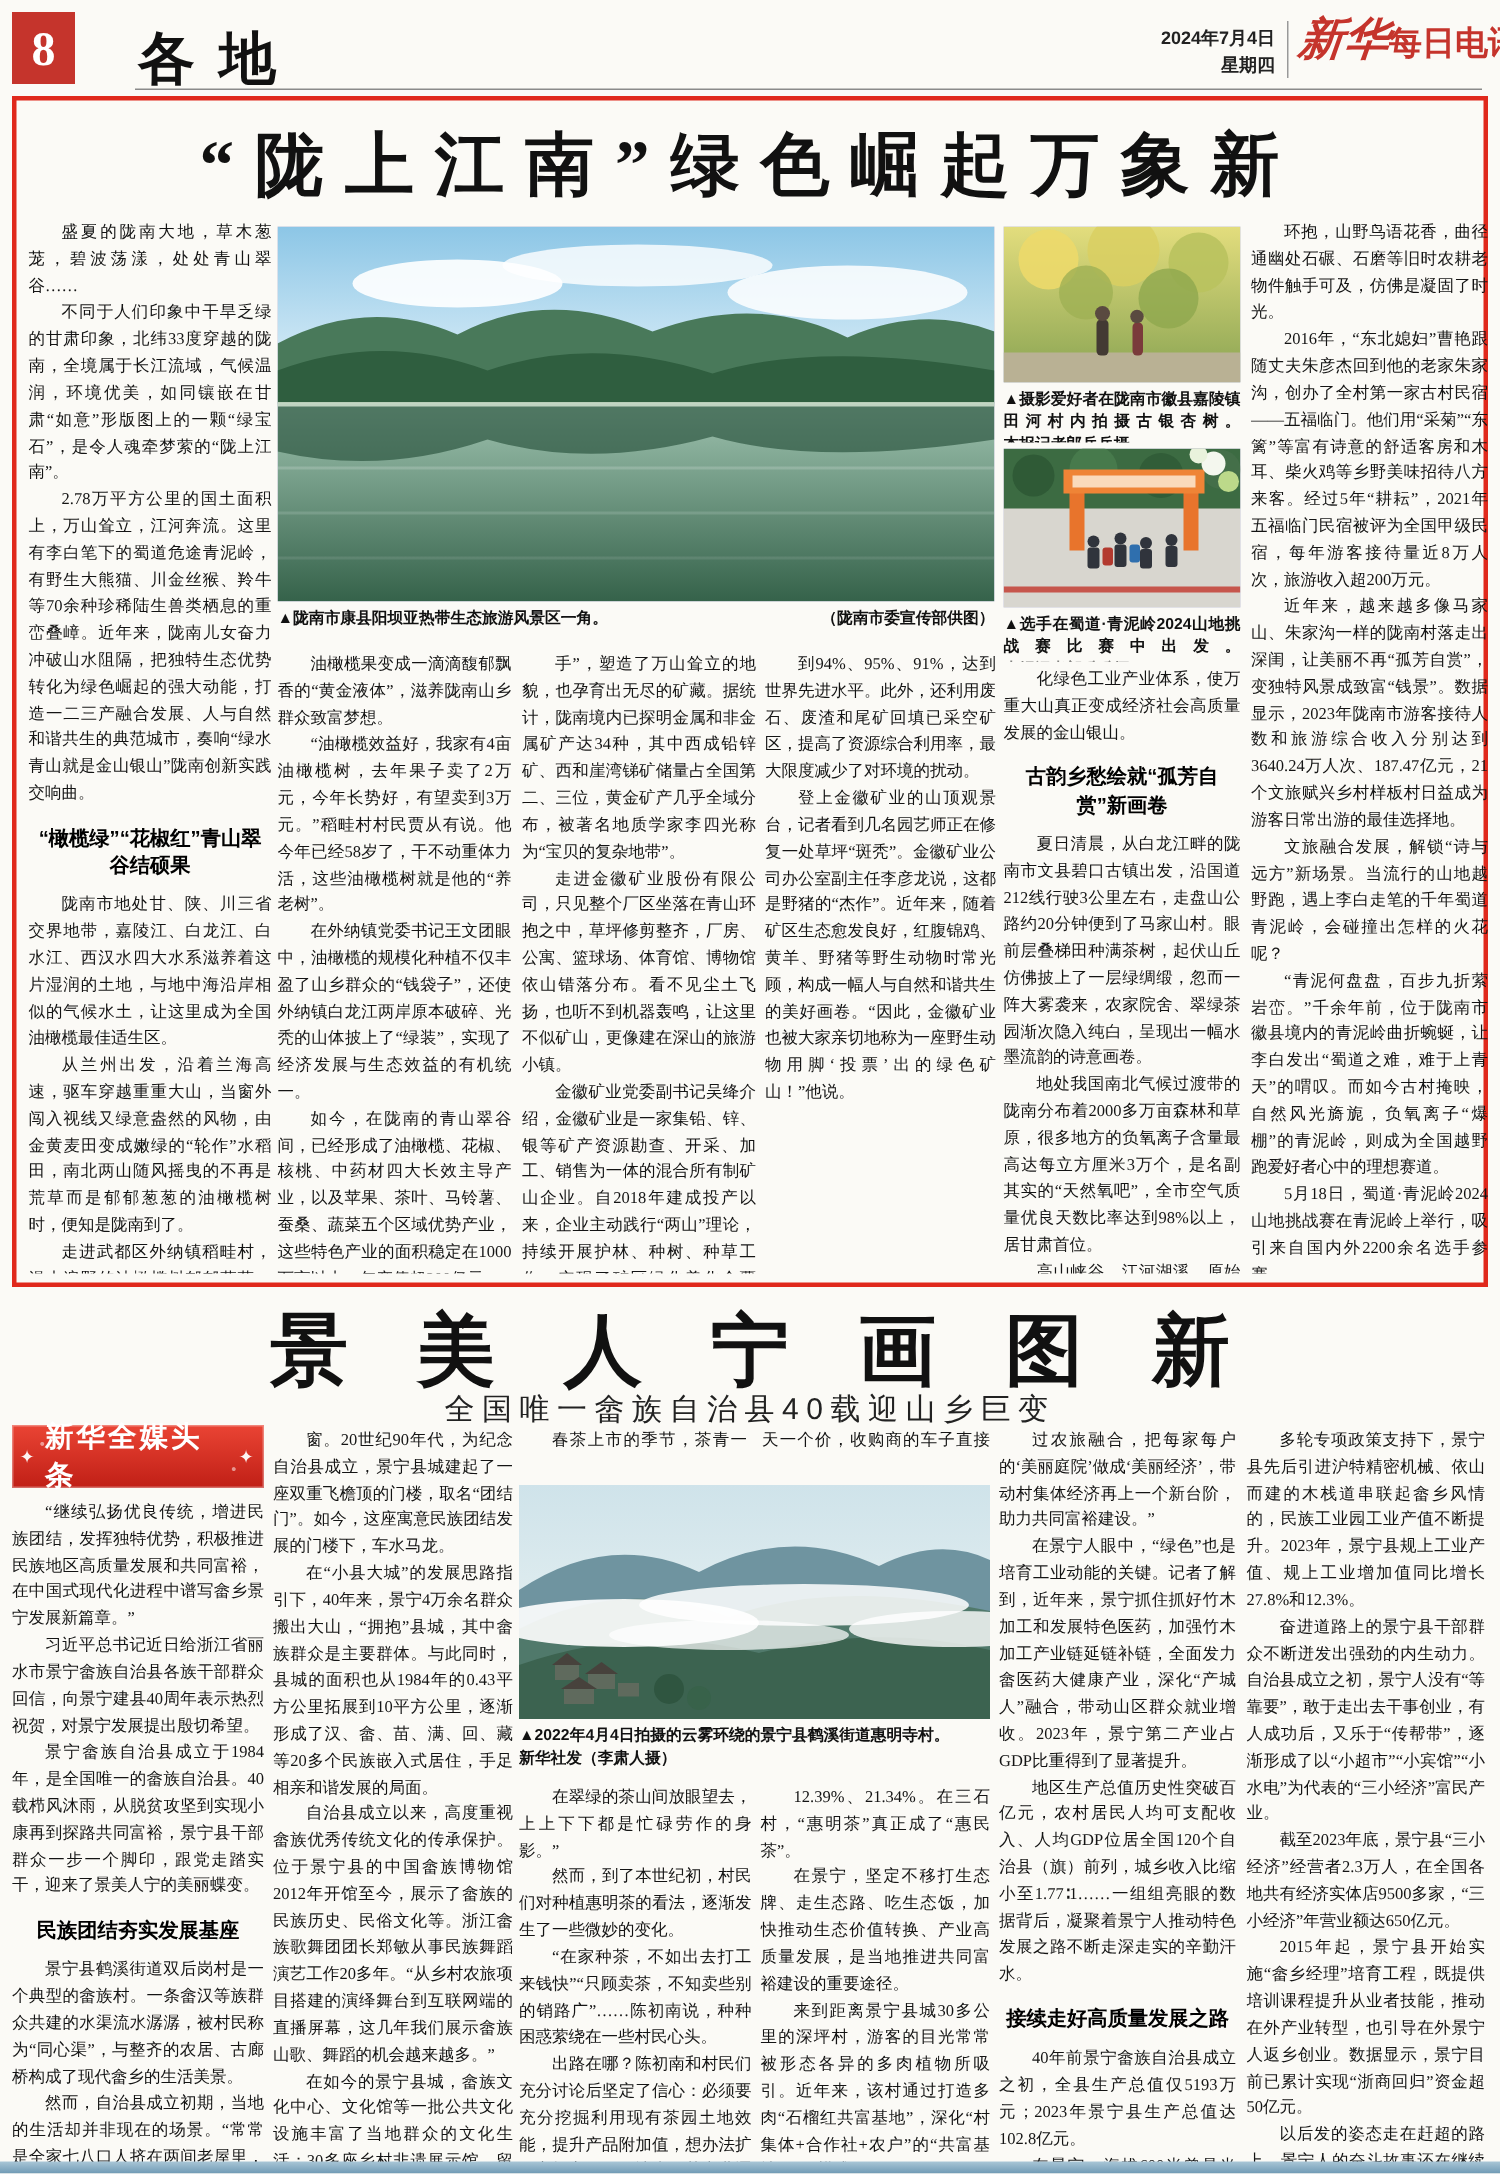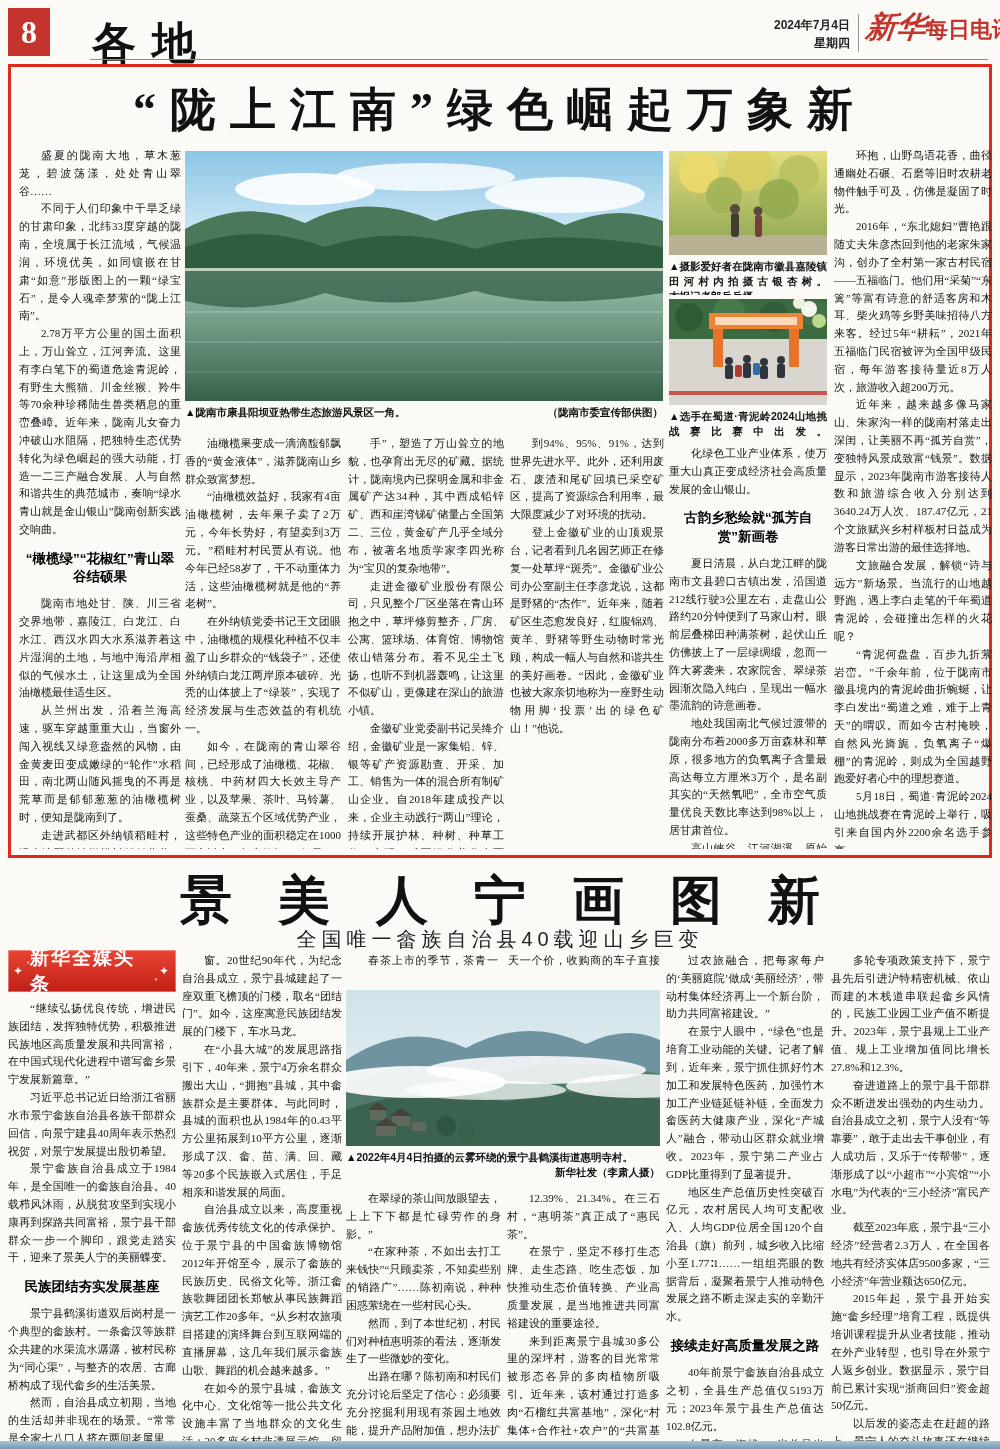--- a/index.html
+++ b/index.html
@@ -11,21 +11,21 @@
     color: #1a1a1a;
     overflow: hidden;
   }
   
   .page-num {
     position:absolute; left:8px; top:8px; width:42px; height:48px;
     background:#c5342c; color:#fff; display:flex; align-items:center; justify-content:center;
     font-size:32px; font-weight:bold; font-family:"Liberation Serif",serif;
   }
   .section-title {
-    position:absolute; left:92px; top:14px; font-size:44px; font-weight:bold;
+    position:absolute; left:92px; top:14px; font-size:38px; font-weight:bold;
     letter-spacing:16px; color:#111;
   }
   .header-rule { position:absolute; left:90px; top:59px; width:898px; height:0; border-top:1.5px solid #8a8a8a; }
   .date-block {
     position:absolute; left:735px; top:16px; width:115px; text-align:right;
     font-size:12px; font-weight:bold; line-height:1.5; color:#222;
     font-family:"Liberation Sans","DejaVu Sans",sans-serif;
   }
   .header-sep { position:absolute; left:858px; top:14px; height:38px; width:0; border-left:1px solid #999; }
   .masthead {
@@ -57,21 +57,21 @@
   
   .photo { position:absolute; overflow:hidden; background:#ccd; }
   .photo svg { display:block; width:100%; height:100%; }
   .caption {
     position:absolute; font-size:10.5px; font-weight:bold; line-height:1.45;
     color:#111; text-align:justify; overflow:hidden;
     font-family:"Liberation Sans","DejaVu Sans",sans-serif;
   }
   .caption-flex { display:flex; justify-content:space-between; align-items:flex-start; }
   .credit { white-space:nowrap; }
-  .caption .credit-line { display:block; text-align:right; }
+  .caption .credit-line { display:block; }
   
   .a2-headline {
     position:absolute; left:0; top:866px; width:1000px; text-align:center;
     font-size:52px; font-weight:bold; letter-spacing:46px; text-indent:46px; color:#111;
   }
   .a2-deck {
     position:absolute; left:0; top:926px; width:1000px; text-align:center;
     font-size:20px; font-weight:normal; letter-spacing:5px;
     font-family:"Liberation Sans","DejaVu Sans",sans-serif; color:#222;
   }
@@ -331,22 +331,22 @@
   </svg>
 </div>
 <div class="caption" style="left:346px;top:1150px;width:314px;height:36px;">
   <span>▲2022年4月4日拍摄的云雾环绕的景宁县鹤溪街道惠明寺村。</span>
   <span class="credit-line credit">新华社发（李肃人摄）</span>
 </div>
 
 <div class="col" style="left:346px;top:1190px;width:155px;height:253px;">
   <div>
       <p class="para">在翠绿的茶山间放眼望去，上上下下都是忙碌劳作的身影。”</p>
+      <p class="para">然而，到了本世纪初，村民们对种植惠明茶的看法，逐渐发生了一些微妙的变化。</p>
       <p class="para">“在家种茶，不如出去打工来钱快”“只顾卖茶，不知卖些别的销路广”……陈初南说，种种困惑萦绕在一些村民心头。</p>
-      <p class="para">然而，到了本世纪初，村民们对种植惠明茶的看法，逐渐发生了一些微妙的变化。</p>
       <p class="para">出路在哪？陈初南和村民们充分讨论后坚定了信心：必须要充分挖掘利用现有茶园土地效能，提升产品附加值，想办法扩展市场交易量，让惠明茶产业逐步走上中高端路线。</p>
     </div>
 </div>
 <div class="col" style="left:507px;top:1190px;width:153px;height:253px;">
   <div>
       <p class="para">12.39%、21.34%。在三石村，“惠明茶”真正成了“惠民茶”。</p>
       <p class="para">在景宁，坚定不移打生态牌、走生态路、吃生态饭，加快推动生态价值转换、产业高质量发展，是当地推进共同富裕建设的重要途径。</p>
       <p class="para">来到距离景宁县城30多公里的深坪村，游客的目光常常被形态各异的多肉植物所吸引。近年来，该村通过打造多肉“石榴红共富基地”，深化“村集体+合作社+农户”的“共富基地”发展模式。</p>
     </div>
 </div>

